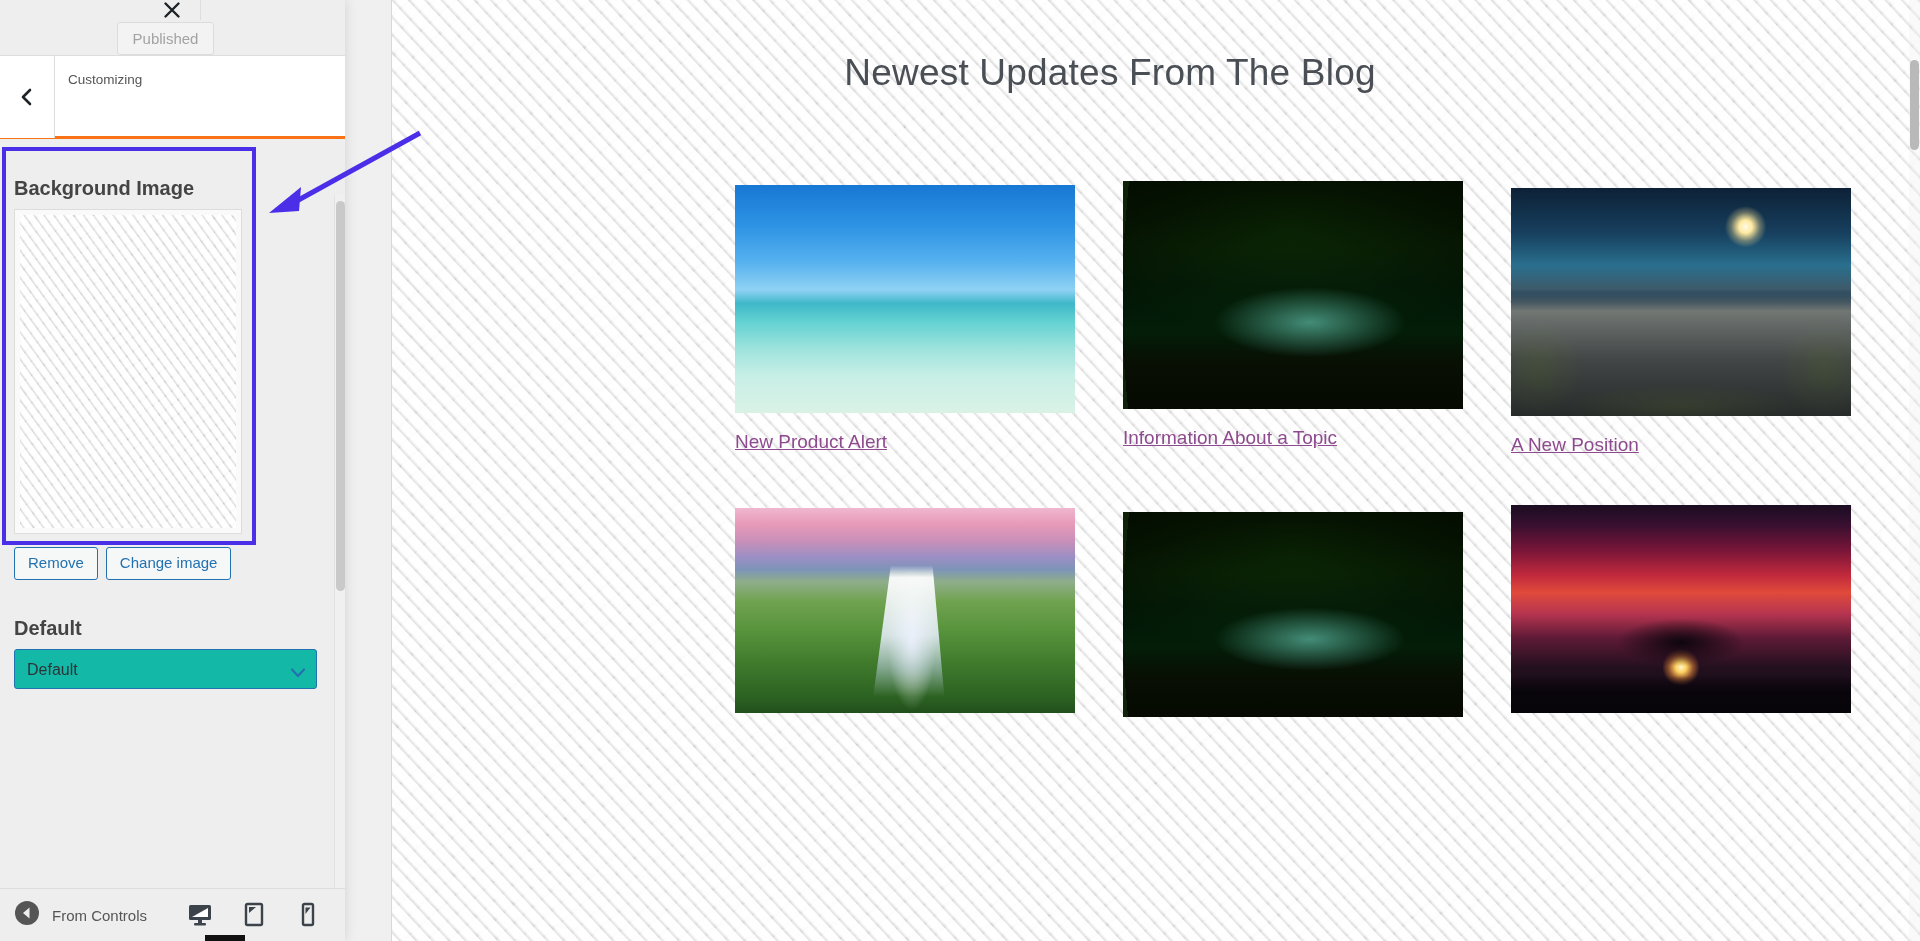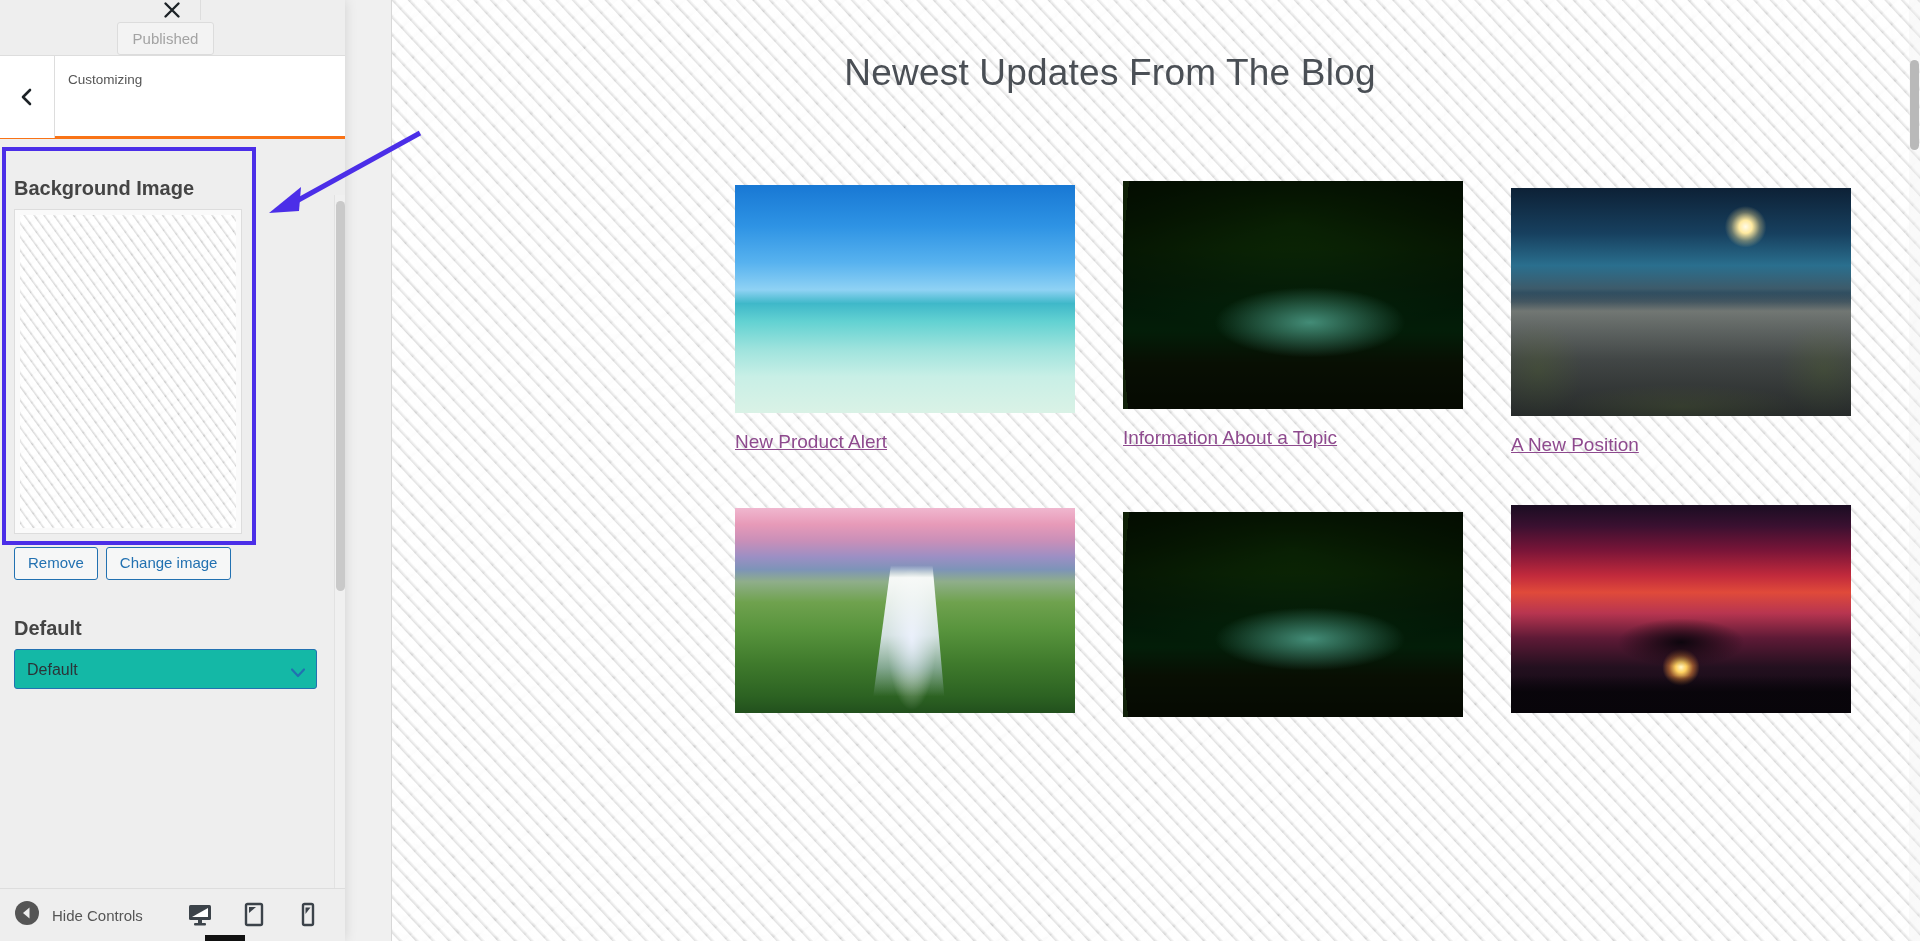--- a/index.html
+++ b/index.html
@@ -448,21 +448,21 @@
     </div>
 
     <div class="sb-bottombar">
       <div class="hide-controls">
         <span>
           <svg width="26" height="26" viewBox="0 0 26 26" aria-hidden="true">
             <circle cx="13" cy="13" r="12" fill="#555"></circle>
             <path d="M15.5 7.5 L9 13 L15.5 18.5 Z" fill="#eee"></path>
           </svg>
         </span>
-        <span class="label">Hide Controls</span>
+        <span class="label">From Controls</span>
       </div>
       <div class="device-group">
         <div class="device-btn">
           <svg width="26" height="24" viewBox="0 0 26 24" aria-hidden="true">
             <rect x="2" y="2" width="22" height="15" rx="1.5" fill="#3c434a"></rect>
             <path d="M5 14 L21 5 L21 14 Z" fill="#fff"></path>
             <rect x="11" y="17" width="4" height="3" fill="#3c434a"></rect>
             <rect x="7" y="20" width="12" height="2.4" rx="1" fill="#3c434a"></rect>
           </svg>
         </div>

